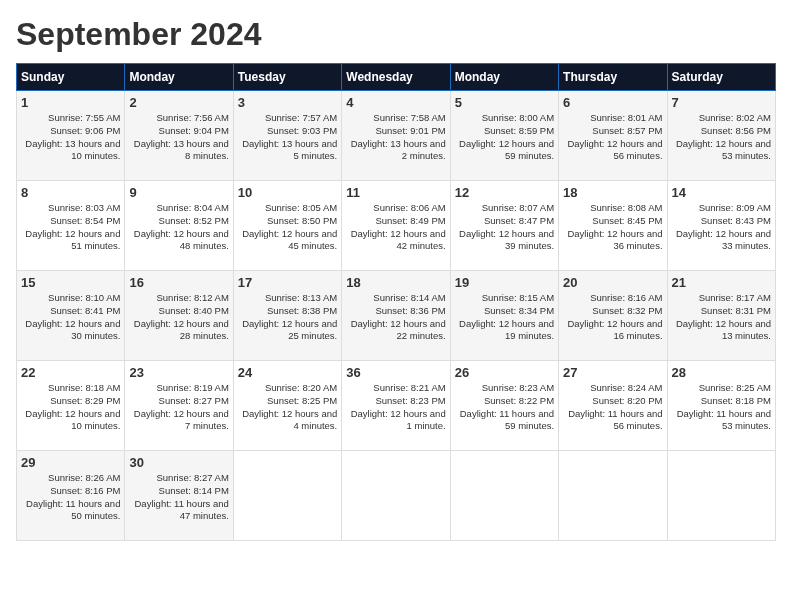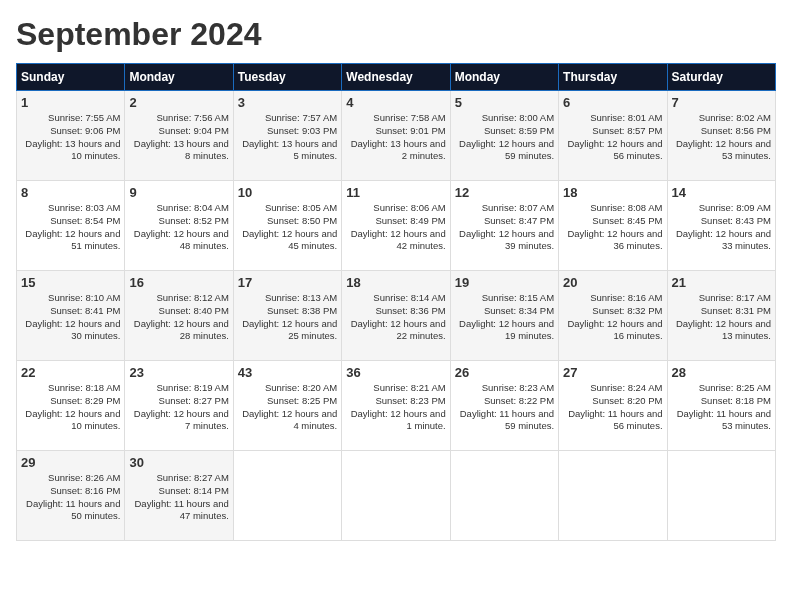--- a/index.html
+++ b/index.html
@@ -291,21 +291,21 @@
       </td>
         <td>
         <span class="day-num">23</span>
         <div class="day-info">
           Sunrise: 8:19 AM<br>
           Sunset: 8:27 PM<br>
           Daylight: 12 hours and 7 minutes.
         </div>
       </td>
         <td>
-        <span class="day-num">43</span>
+        <span class="day-num">24</span>
         <div class="day-info">
           Sunrise: 8:20 AM<br>
           Sunset: 8:25 PM<br>
           Daylight: 12 hours and 4 minutes.
         </div>
       </td>
         <td>
         <span class="day-num">36</span>
         <div class="day-info">
           Sunrise: 8:21 AM<br>

